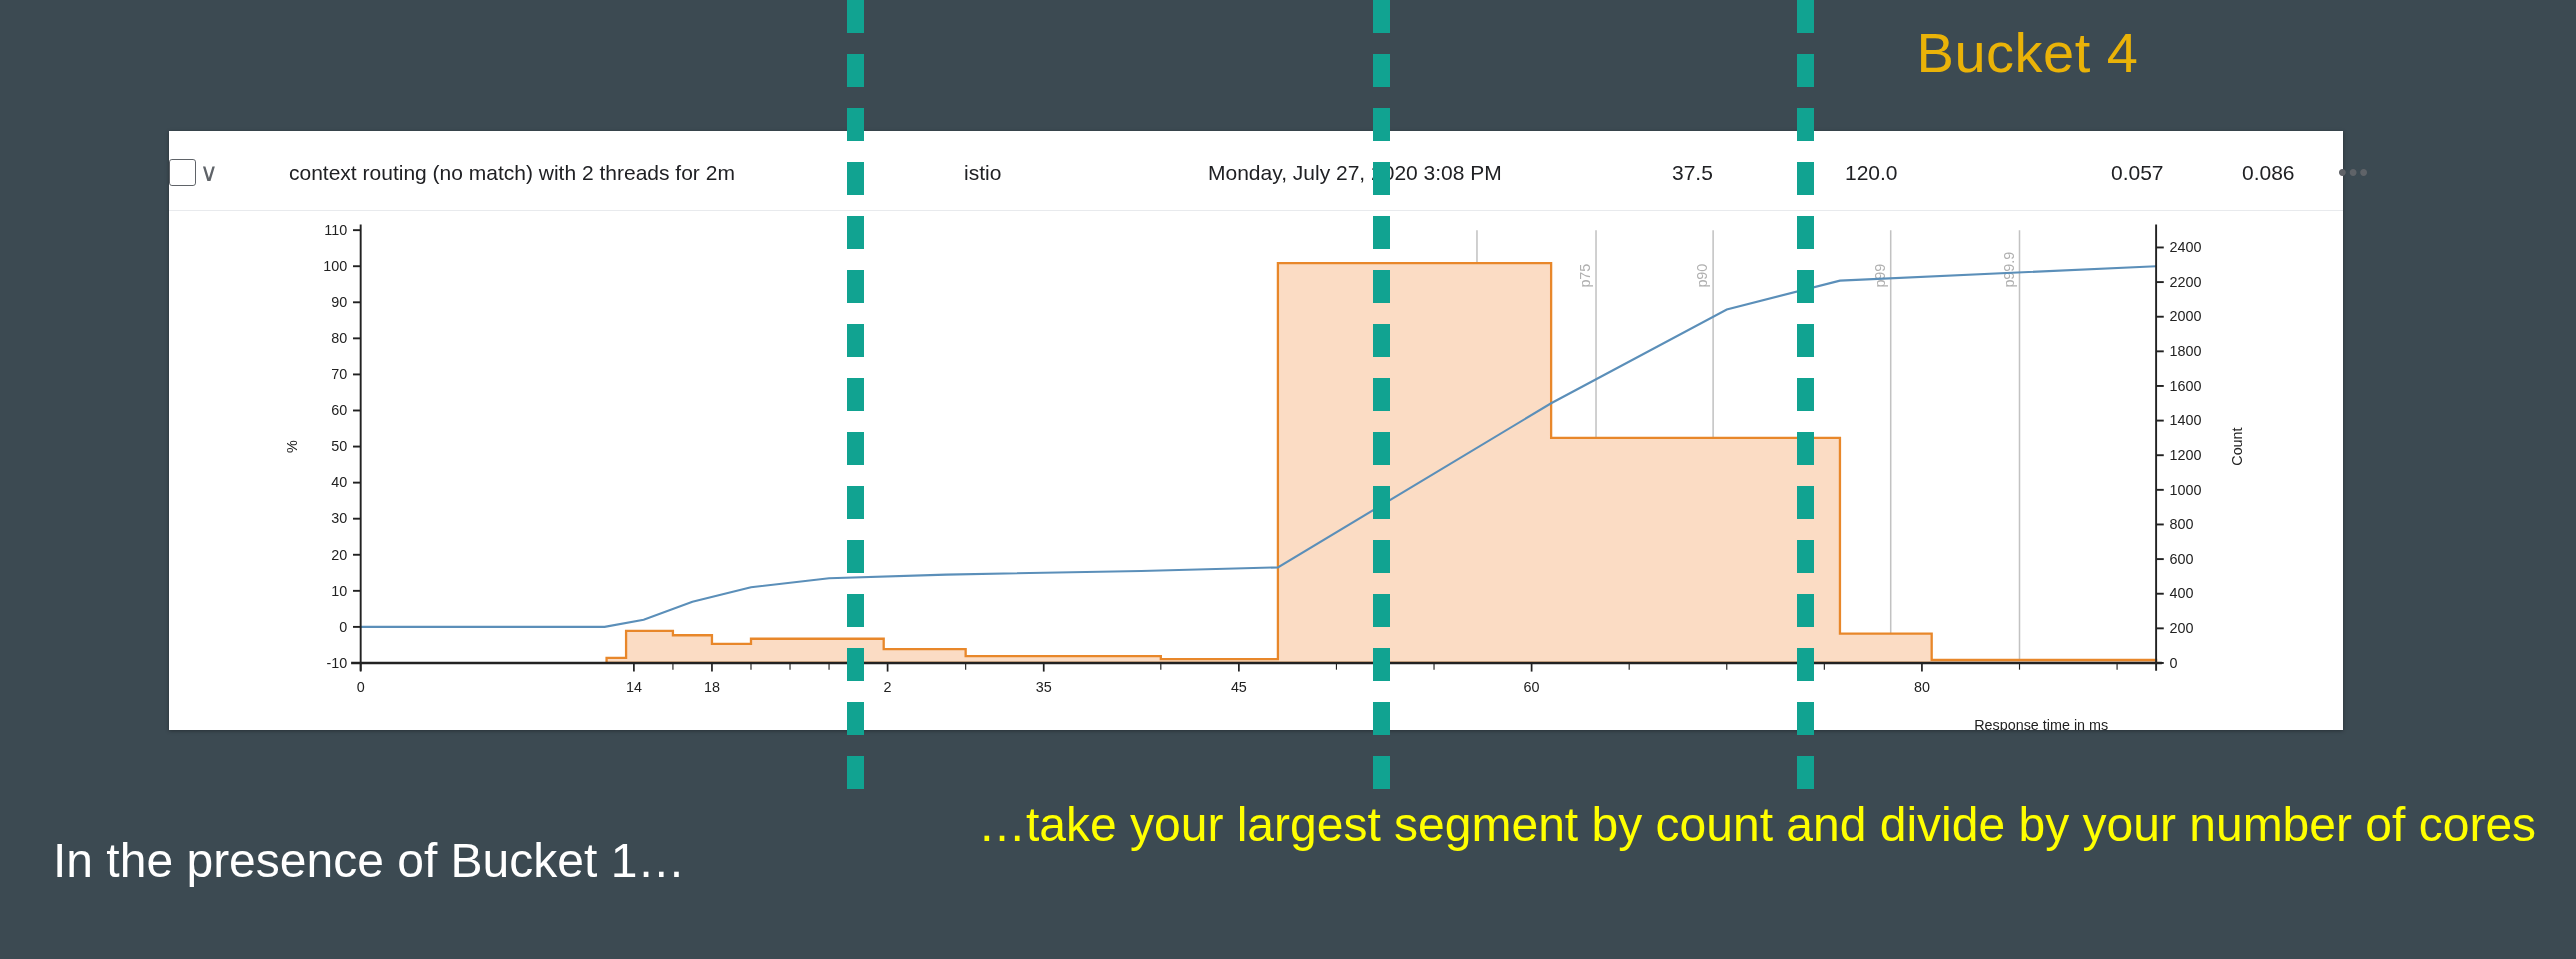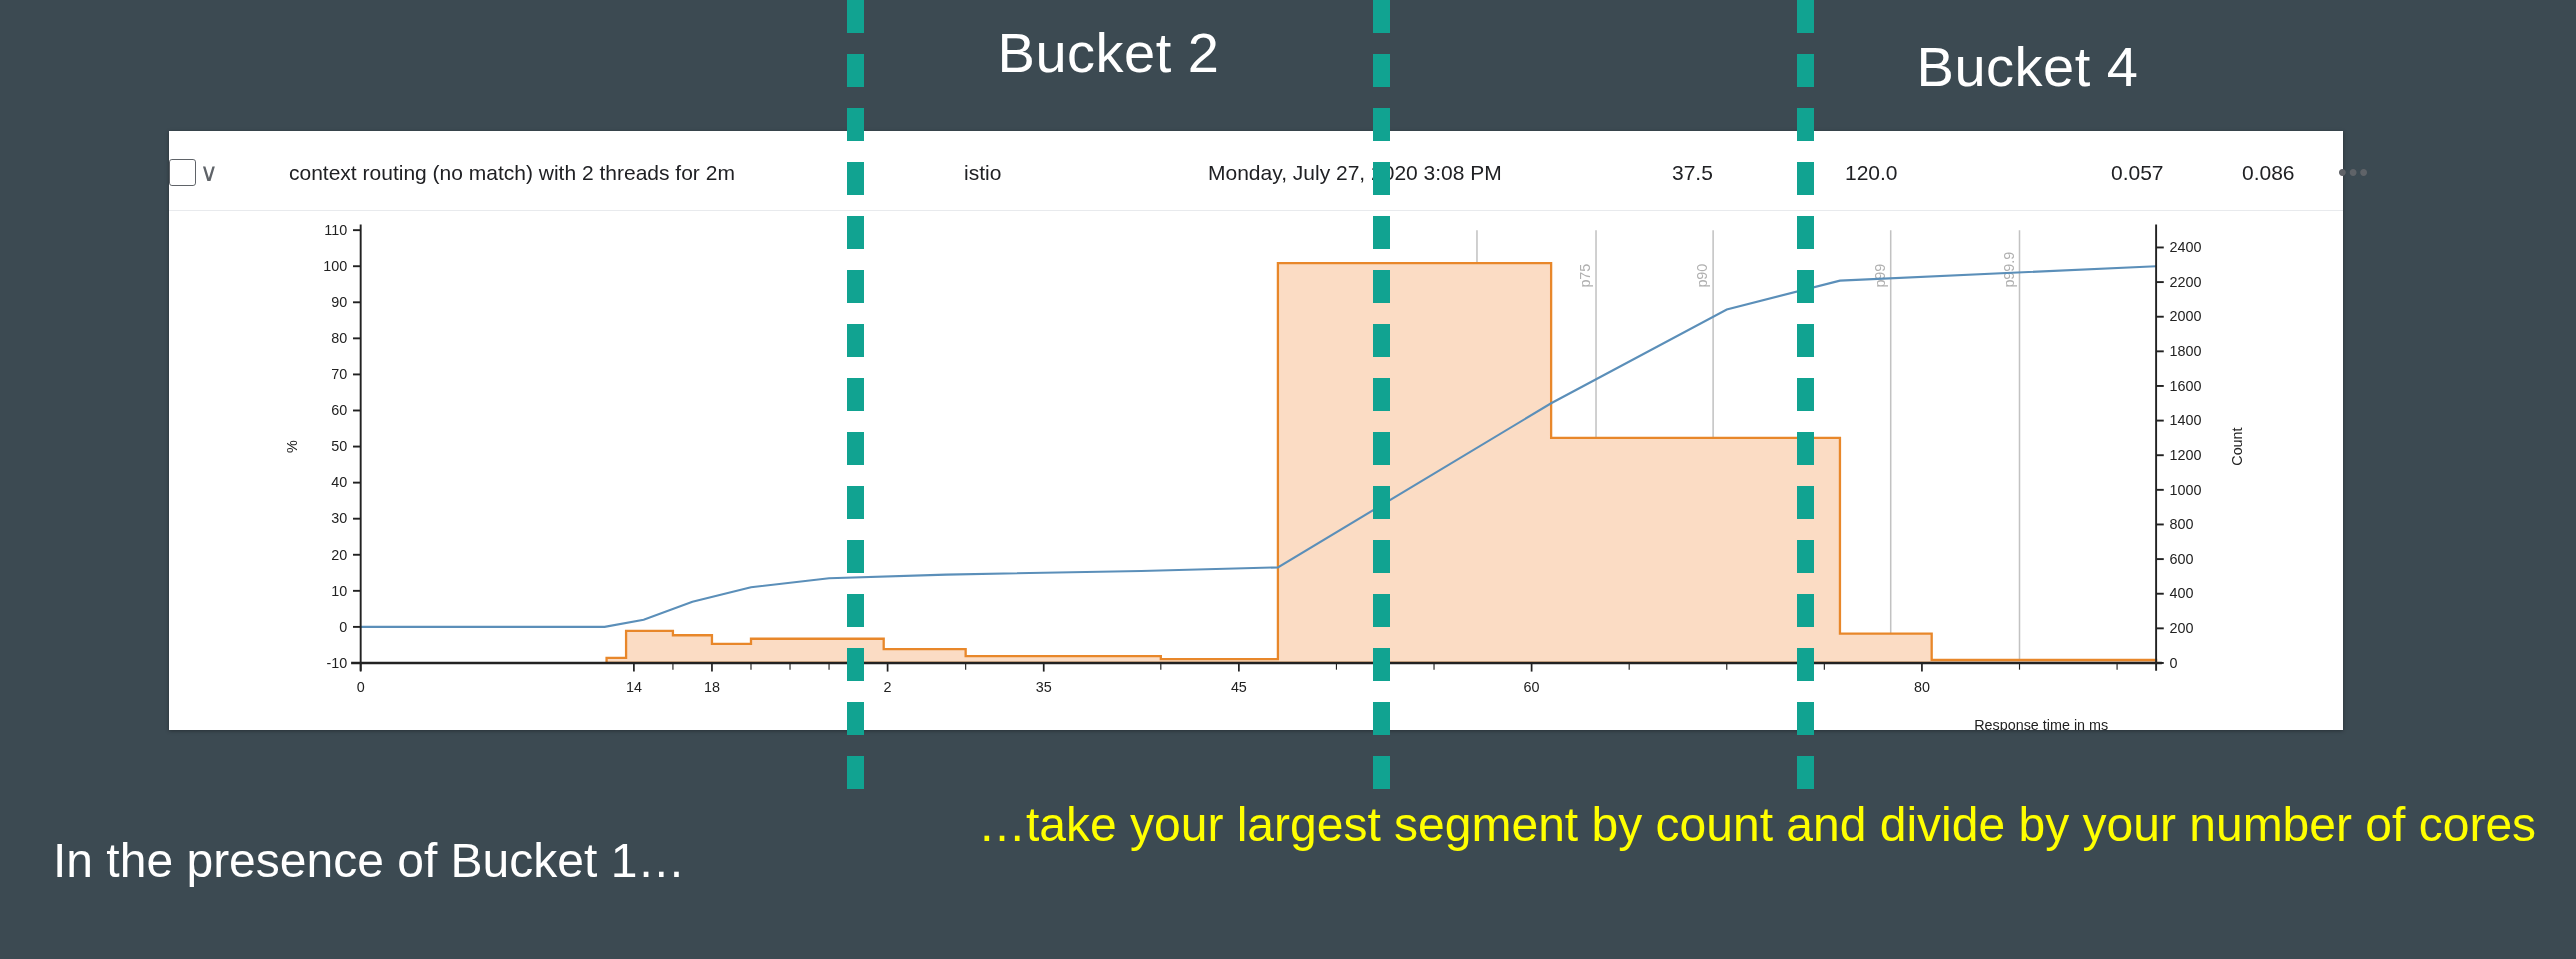--- a/index.html
+++ b/index.html
@@ -61,22 +61,21 @@
   }
   #caption-right{
     position:absolute;left:948px;top:785px;width:1618px;
     font-size:48px;color:#ffff00;text-align:center;line-height:80px;
   }
 </style>
 </head>
 <body>
 
 <div id="bucket-strip">
-    <div class="bucket-label" style="color: rgb(255, 255, 255); left: 936px; width: 345px;">Bucket 2</div>
-    <div class="bucket-label" style="color: #ffffff; left: 1855px; width: 345px; margin-top: 14px;">Bucket 4</div>
+    <div class="bucket-label" style="color: #eab308; left: 1855px; width: 345px;">Bucket 4</div>
   </div>
 
 <div id="app-panel">
 
   <div id="table-row">
     <div class="cell" id="chevron-cell">∨</div>
     <div id="checkbox-cell">
       <div id="checkbox-box"></div>
     </div>
     <div class="cell" id="name-cell">context routing (no match) with 2 threads for 2m</div>

